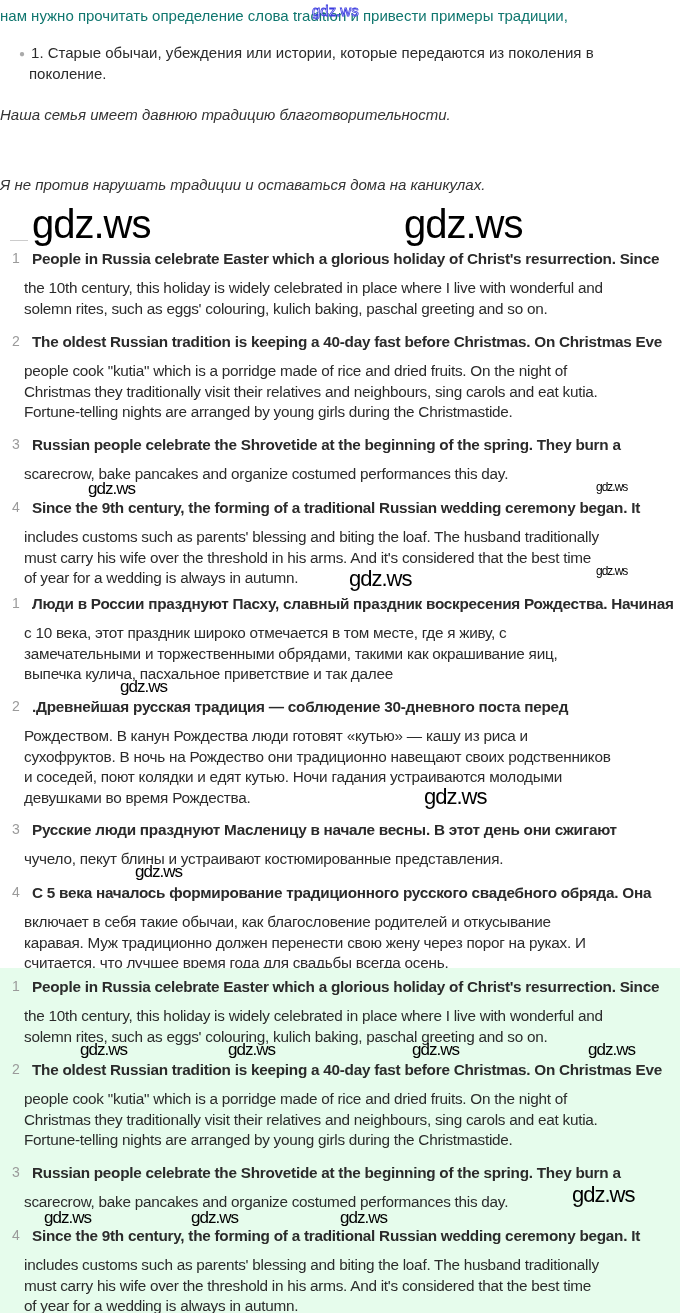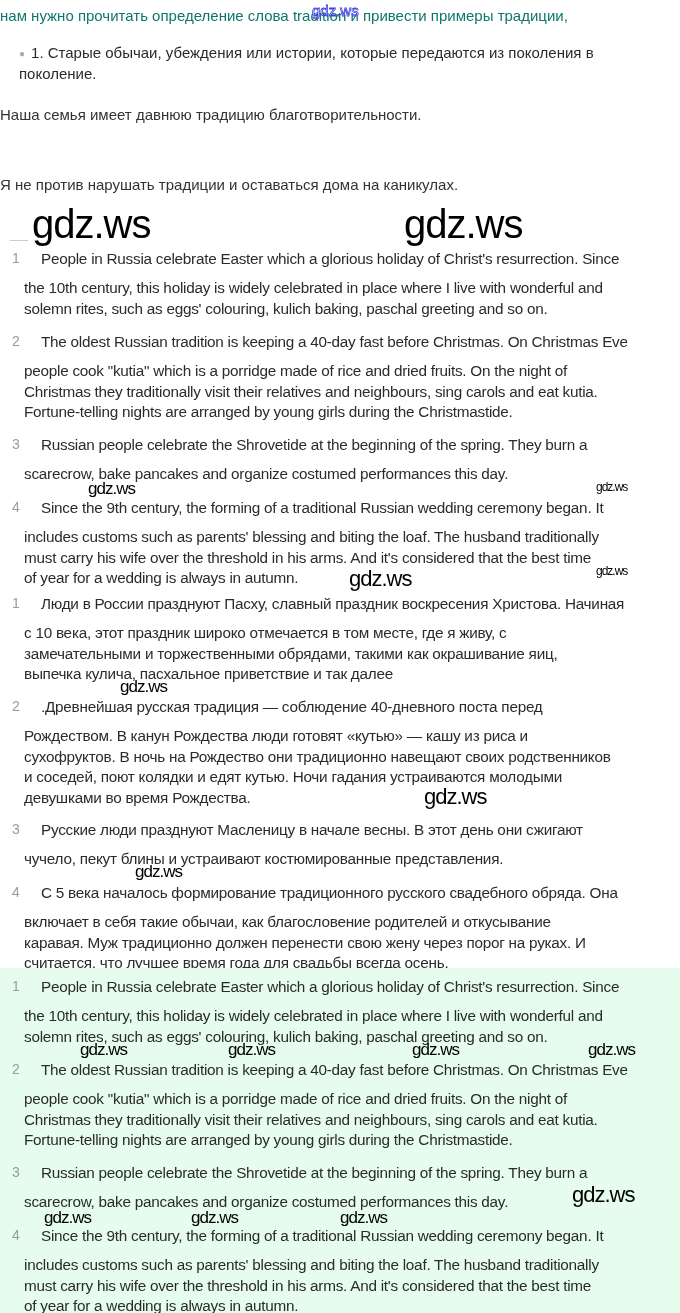--- a/index.html
+++ b/index.html
@@ -8,24 +8,24 @@
     background: #ffffff; color: #2b2b2b;
     font-family: "Liberation Sans", "DejaVu Sans", sans-serif;
     font-size: 15.5px;
   }
   .page { position: absolute; inset: 0; }
   .top-line { position: absolute; left: 0; top: 12px; width: 680px; height: 14px; overflow: hidden;
     font-size: 15px; color: #0f766e; white-space: nowrap; }
   .top-line .inner { position: relative; top: -5px; }
   .bullet { position: absolute; left: 19px; font-size: 15px; line-height: 20px; color: #2b2b2b; }
   .bullet .dot { color: #aaa; margin-right: 6px; font-size: 10px; vertical-align: middle; }
-  .example { position: absolute; left: 0; font-size: 15px; color: #333; }
+  .example { position: absolute; left: 0; font-style: italic; font-size: 15px; color: #333; }
   .item { position: absolute; left: 0; width: 680px; font-size: 15.3px; letter-spacing: -0.25px; }
   .item .num { position: absolute; left: 12px; top: 0; color: #9a9a9a; font-size: 14px; }
-  .item .first { position: absolute; left: 41px; top: 0; white-space: nowrap; }
+  .item .first { position: absolute; left: 32px; top: 0; white-space: nowrap; font-weight: bold; }
   .item .rest { position: absolute; left: 24px; width: 660px; line-height: 20.5px; white-space: pre-line; }
   .green { position: absolute; left: 0; top: 968px; width: 680px; height: 345px; background: #e6fcec; }
   .wm { position: absolute; font-family: Liberation Sans, sans-serif; color: #000; letter-spacing: -1px; }
   .wm.big { font-size: 40px; }
   .wm.mid { font-size: 22px; }
   .wm.sm { font-size: 17px; }
   .wm.tiny { font-size: 12px; }
   .wm.outline { color: #fff; -webkit-text-stroke: 0.8px #3a3ae0; font-size: 15px; letter-spacing: 0; }
   .divider { position: absolute; left: 10px; top: 240px; width: 18px; height: 1px; background: #ccc; }
 </style>
@@ -33,21 +33,21 @@
 <body>
 
 <div class="page">
 
   <div class="top-line">
     <div class="inner">нам нужно прочитать определение слова tradition и привести примеры традиции,</div>
   </div>
 
   <div class="bullet" style="top:43px;">
     <span class="dot">●</span><span>1. Старые обычаи, убеждения или истории, которые передаются из поколения в</span><br>
-    <span style="">поколение.</span>
+    <span style="margin-left:10px">поколение.</span>
   </div>
   <div class="example" style="top:106px;">Наша семья имеет давнюю традицию благотворительности.</div>
 
   <div class="example" style="top:176px;">Я не против нарушать традиции и оставаться дома на каникулах.</div>
 
   <div class="divider"></div>
 
   <div class="item" style="top:250px;">
     <span class="num">1</span>
     <span class="first">People in Russia celebrate Easter which a glorious holiday of Christ's resurrection. Since</span>
@@ -69,28 +69,28 @@
   <div class="item" style="top:499px;">
     <span class="num">4</span>
     <span class="first">Since the 9th century, the forming of a traditional Russian wedding ceremony began. It</span>
     <div class="rest" style="top:28px;">includes customs such as parents' blessing and biting the loaf. The husband traditionally
 must carry his wife over the threshold in his arms. And it's considered that the best time
 of year for a wedding is always in autumn.</div>
   </div>
 
   <div class="item" style="top:595px;">
     <span class="num">1</span>
-    <span class="first">Люди в России празднуют Пасху, славный праздник воскресения Христова. Начиная</span>
+    <span class="first">Люди в России празднуют Пасху, славный праздник воскресения Рождества. Начиная</span>
     <div class="rest" style="top:28px;">с 10 века, этот праздник широко отмечается в том месте, где я живу, с
 замечательными и торжественными обрядами, такими как окрашивание яиц,
 выпечка кулича, пасхальное приветствие и так далее</div>
   </div>
   <div class="item" style="top:698px;">
     <span class="num">2</span>
-    <span class="first">.Древнейшая русская традиция — соблюдение 40-дневного поста перед</span>
+    <span class="first">.Древнейшая русская традиция — соблюдение 30-дневного поста перед</span>
     <div class="rest" style="top:28px;">Рождеством. В канун Рождества люди готовят «кутью» — кашу из риса и
 сухофруктов. В ночь на Рождество они традиционно навещают своих родственников
 и соседей, поют колядки и едят кутью. Ночи гадания устраиваются молодыми
 девушками во время Рождества.</div>
   </div>
   <div class="item" style="top:821px;">
     <span class="num">3</span>
     <span class="first">Русские люди празднуют Масленицу в начале весны. В этот день они сжигают</span>
     <div class="rest" style="top:28px;">чучело, пекут блины и устраивают костюмированные представления.</div>
   </div>

